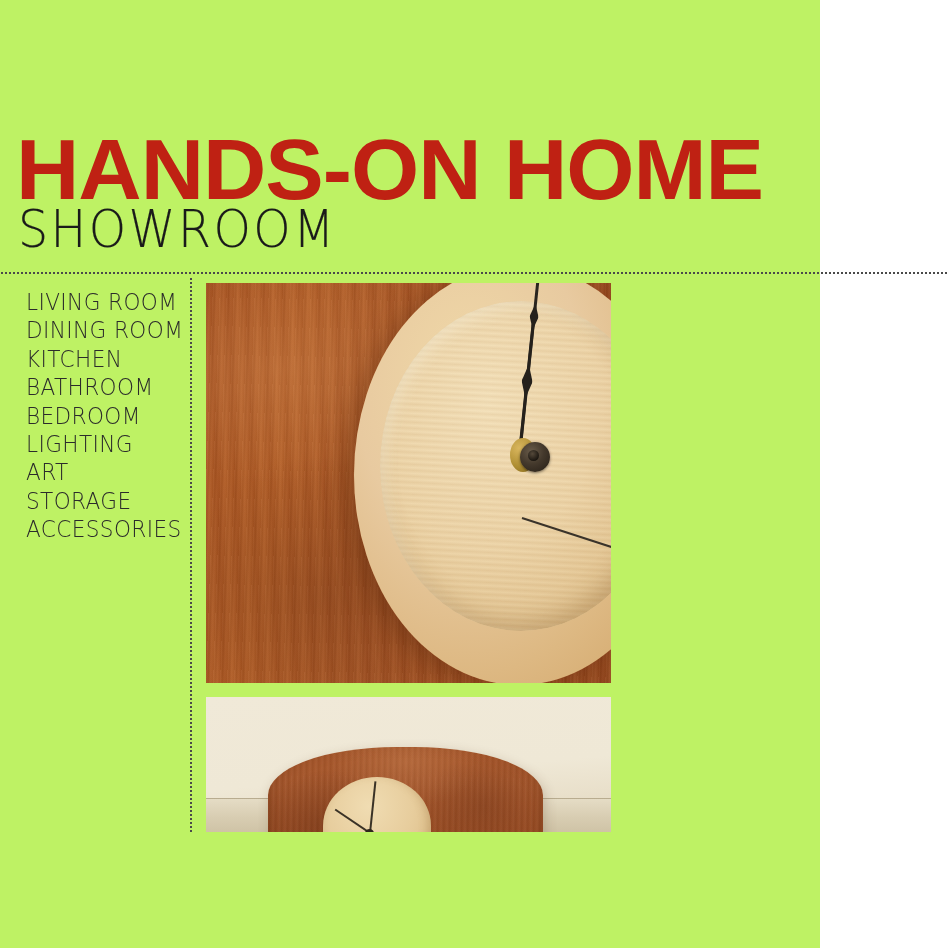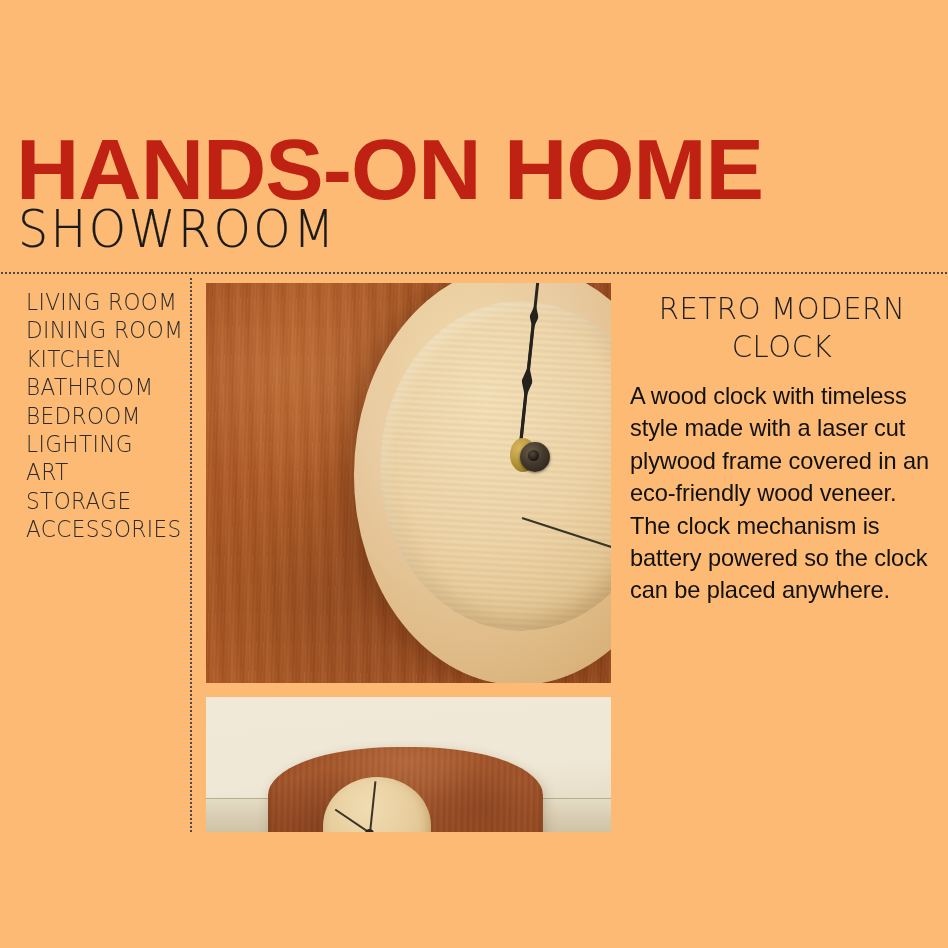--- a/index.html
+++ b/index.html
@@ -4,22 +4,22 @@
 <style>
   * { margin:0; padding:0; box-sizing:border-box; }
   html,body{
     width:948px; height:948px;
     background:#ffffff;
     font-family:"Liberation Sans", sans-serif;
     overflow:hidden;
   }
   #page{
     position:relative;
-    width:948px; height:948px;
-    background:#fdba74;
+    width:820px; height:948px;
+    background:#bef264;
   }
 
   
   #masthead{
     position:absolute; left:0; top:0; width:948px; height:273px;
   }
   #brand-title{
     position:absolute;
     left:16px; top:126px;
     font-family:"Liberation Sans", sans-serif;
@@ -333,18 +333,14 @@
       <div class="clock-side-body"></div>
       <div class="clock-side-face">
         <div class="side-hand side-hand-a"></div>
         <div class="side-hand side-hand-b"></div>
         <div class="side-hub"></div>
       </div>
     </figure>
 
   </div>
 
-  <div id="detail">
-    <h2 id="product-title">RETRO MODERN CLOCK</h2>
-    <p id="product-description">A wood clock with timeless style made with a laser cut plywood frame covered in an eco-friendly wood veneer. The clock mechanism is battery powered so the clock can be placed anywhere.</p>
-  </div>
 
 </div>
 
 </body></html>

